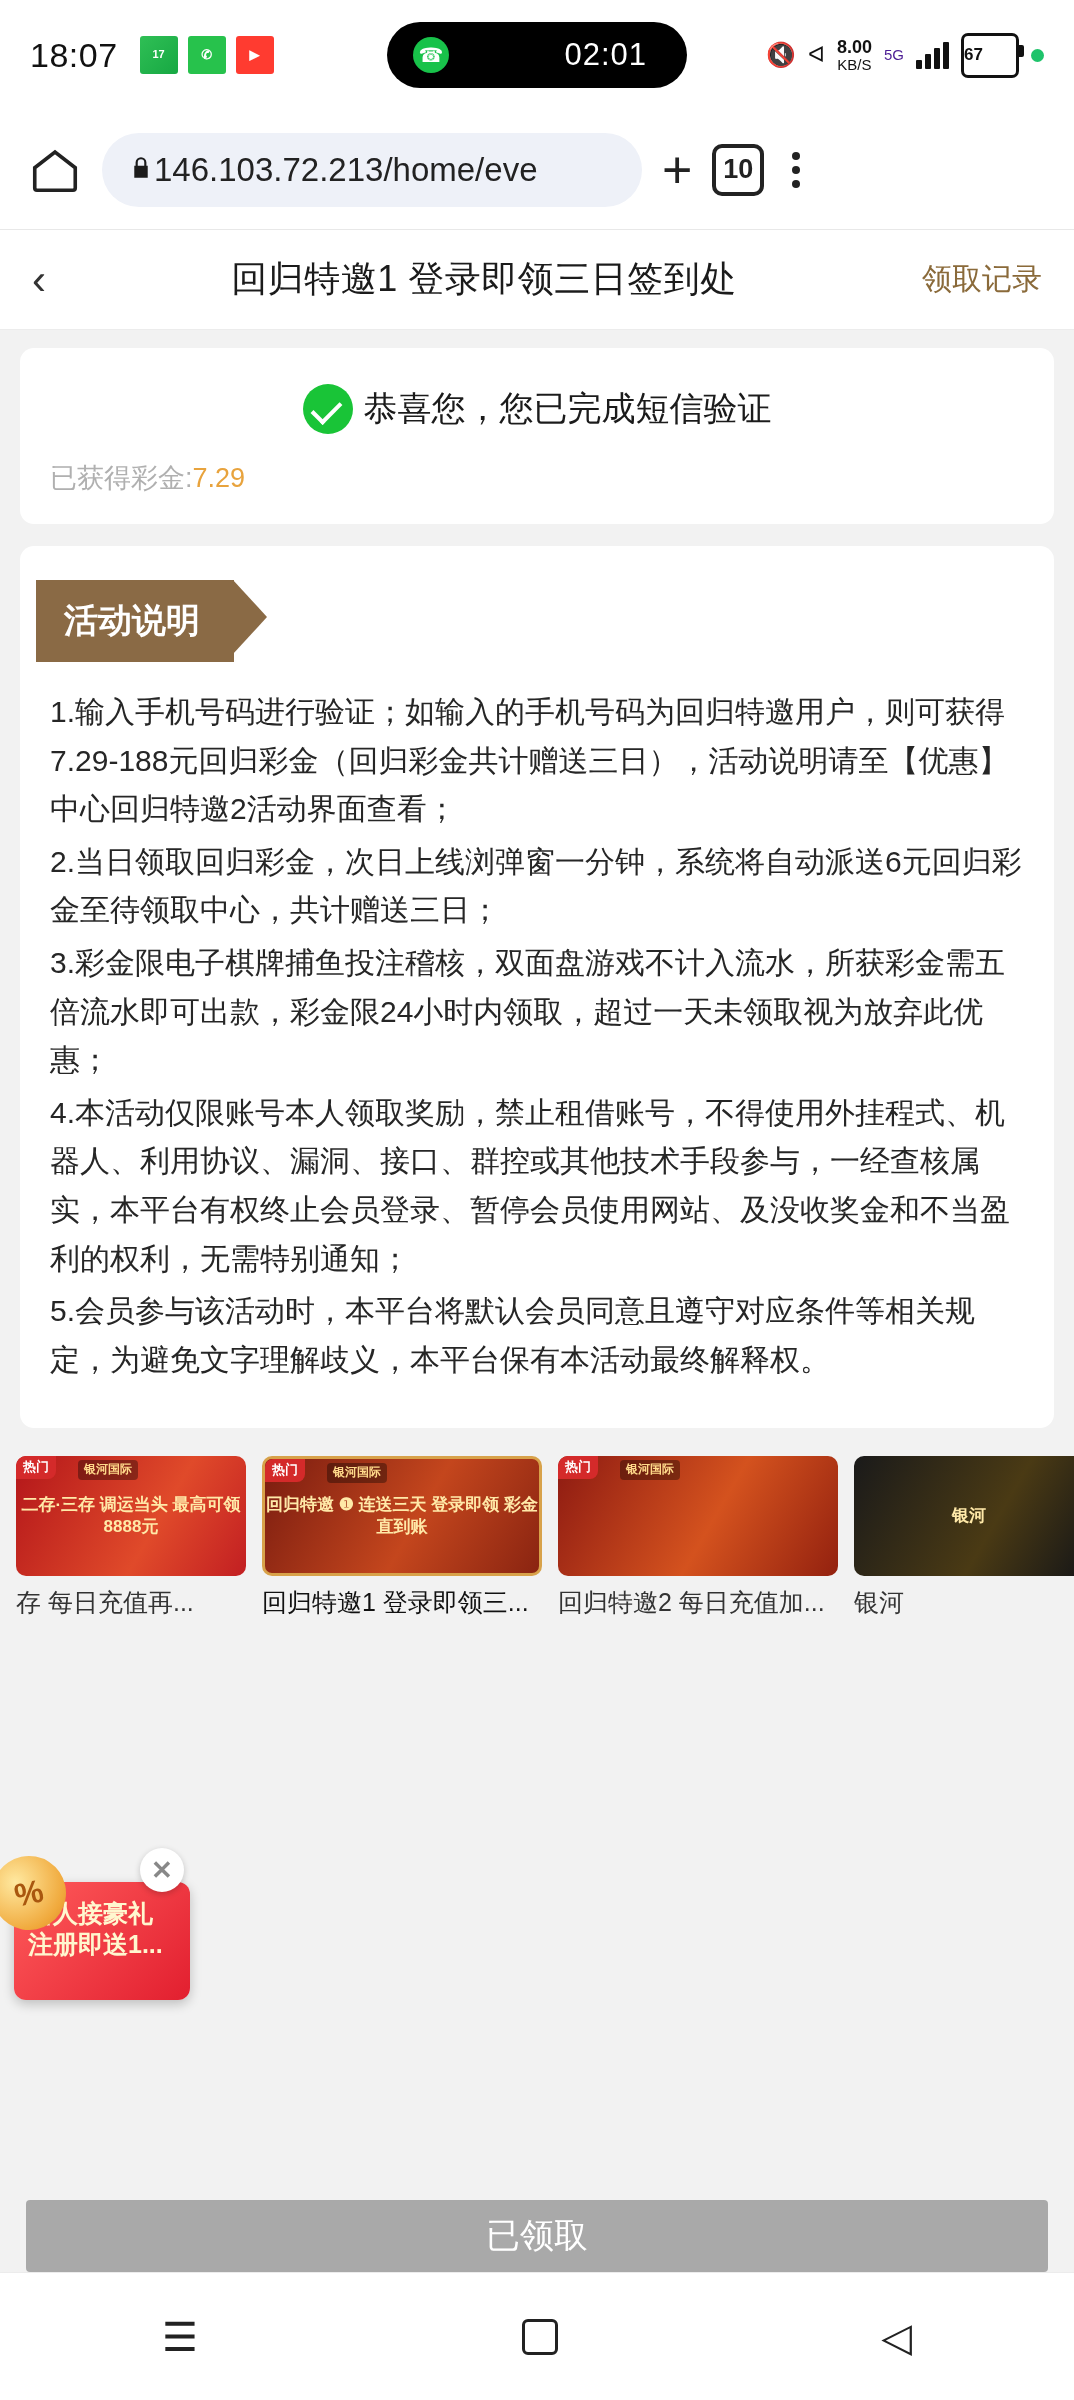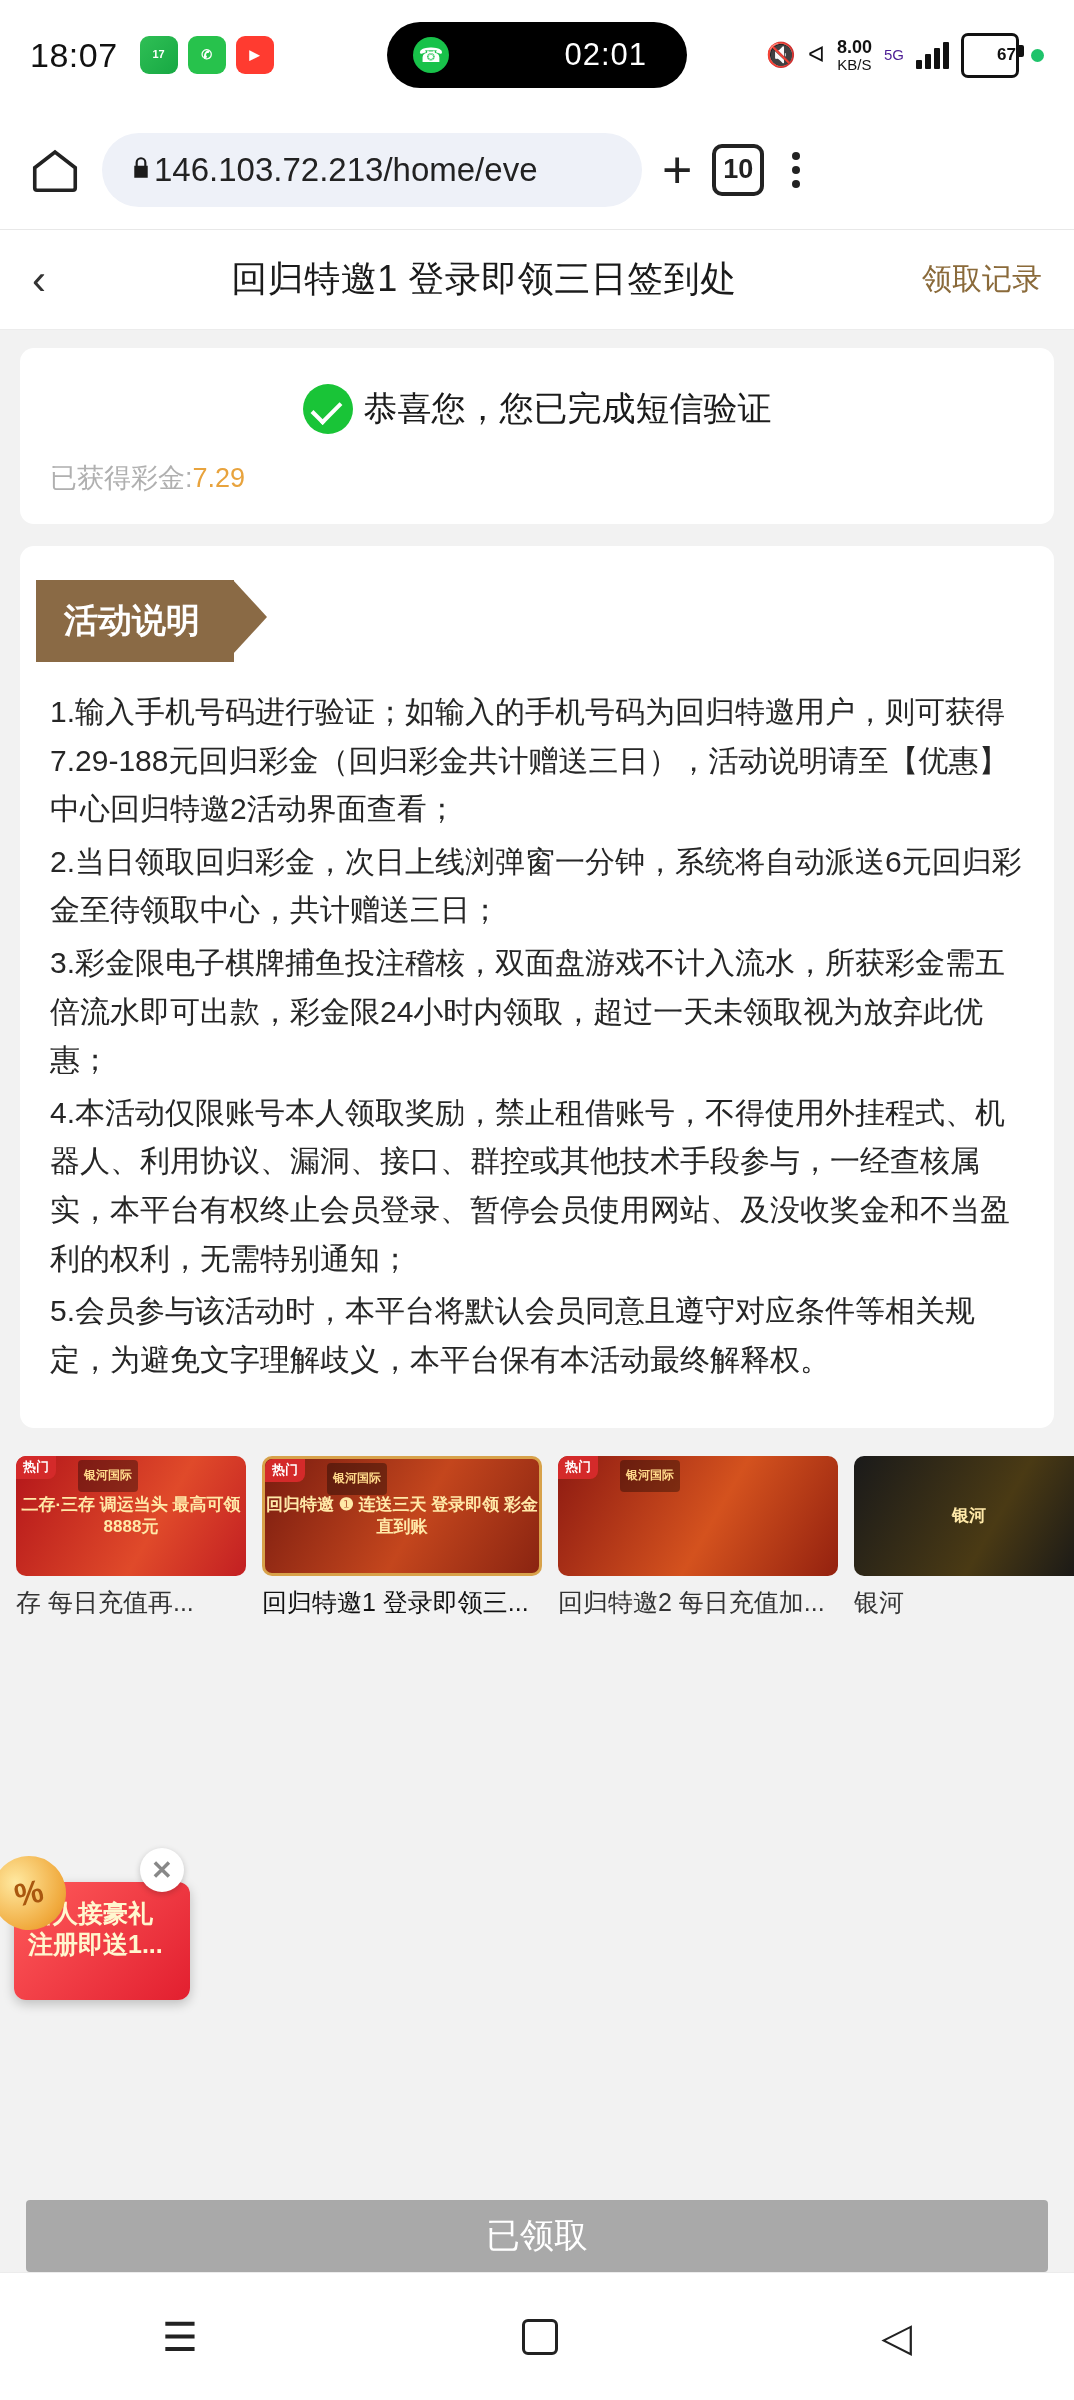--- a/index.html
+++ b/index.html
@@ -27,21 +27,21 @@
     letter-spacing: 0.5px;
   }
   .status-icons-left {
     display: flex;
     align-items: center;
     gap: 10px;
     margin-left: 22px;
   }
   .mini-app {
     width: 38px; height: 38px;
-    border-radius: 9px;
+    border-radius: 3px;
     display: flex; align-items: center; justify-content: center;
     font-size: 13px; color: #fff; line-height: 1.05; text-align: center;
     font-weight: bold;
   }
   .mini-app.a { background: linear-gradient(135deg,#2fbf55,#17a843); font-size: 11px;}
   .mini-app.b { background: #27c24c; }
   .mini-app.c { background: #ff3b30; }
   .pill {
     position: absolute;
     left: 50%; transform: translateX(-50%);
@@ -73,21 +73,21 @@
   .netspeed b { font-size: 18px; font-weight: bold; display:block;}
   .g5 { font-size: 15px; color:#4c1d95; text-align:center; line-height:1.05;}
   .bars { display: flex; align-items: flex-end; gap: 3px; height: 28px; }
   .bars i { display:block; width: 6px; background:#111; border-radius:1px; }
   .bars i:nth-child(1){height:9px}
   .bars i:nth-child(2){height:15px}
   .bars i:nth-child(3){height:21px}
   .bars i:nth-child(4){height:27px}
   .battery {
     width: 58px; height: 45px; border: 3px solid #111; border-radius: 7px;
-    position: relative; display:flex; align-items:center; justify-content:flex-end;
+    position: relative; display:flex; align-items:center; justify-content:flex-start;
   }
   .battery:after {
     content:""; position:absolute; right:-8px; top:9px;
     width:5px; height:12px; background:#111; border-radius:0 2px 2px 0;
   }
   .battery span { font-size: 17px; font-weight: bold; color:#111; }
   .greendot { width: 13px; height: 13px; border-radius: 50%; background:#1fc36b; }
 
   
   .browserbar {
@@ -228,21 +228,21 @@
   .promo.sel .thumb { border: 3px solid #d8a24a; }
   .thumb .hot {
     position: absolute; left: 0; top: 0;
     background: #d42a2a; color: #fff;
     font-size: 13px; padding: 3px 7px;
     border-radius: 8px 0 8px 0;
   }
   .thumb .brand {
     position: absolute; left: 62px; top: 4px;
     background: rgba(0,0,0,.35); color:#ffd98a;
-    font-size: 12px; padding: 8px 6px; border-radius: 4px;
+    font-size: 12px; padding: 2px 6px; border-radius: 4px;
   }
   .t1 { background: linear-gradient(120deg,#b3161a,#e04a2a 60%,#c21f22); }
   .t2 { background: linear-gradient(120deg,#7a1c10,#c4461d 55%,#8a2411); }
   .t3 { background: linear-gradient(120deg,#8d1a12,#d4521e 55%,#93210f); }
   .t4 { background: linear-gradient(120deg,#1a1a1a,#4a3a14 60%,#171717); }
   .promo .cap {
     margin-top: 10px;
     font-size: 25px; color: #333;
     white-space: nowrap; overflow: hidden; text-overflow: ellipsis;
   }

